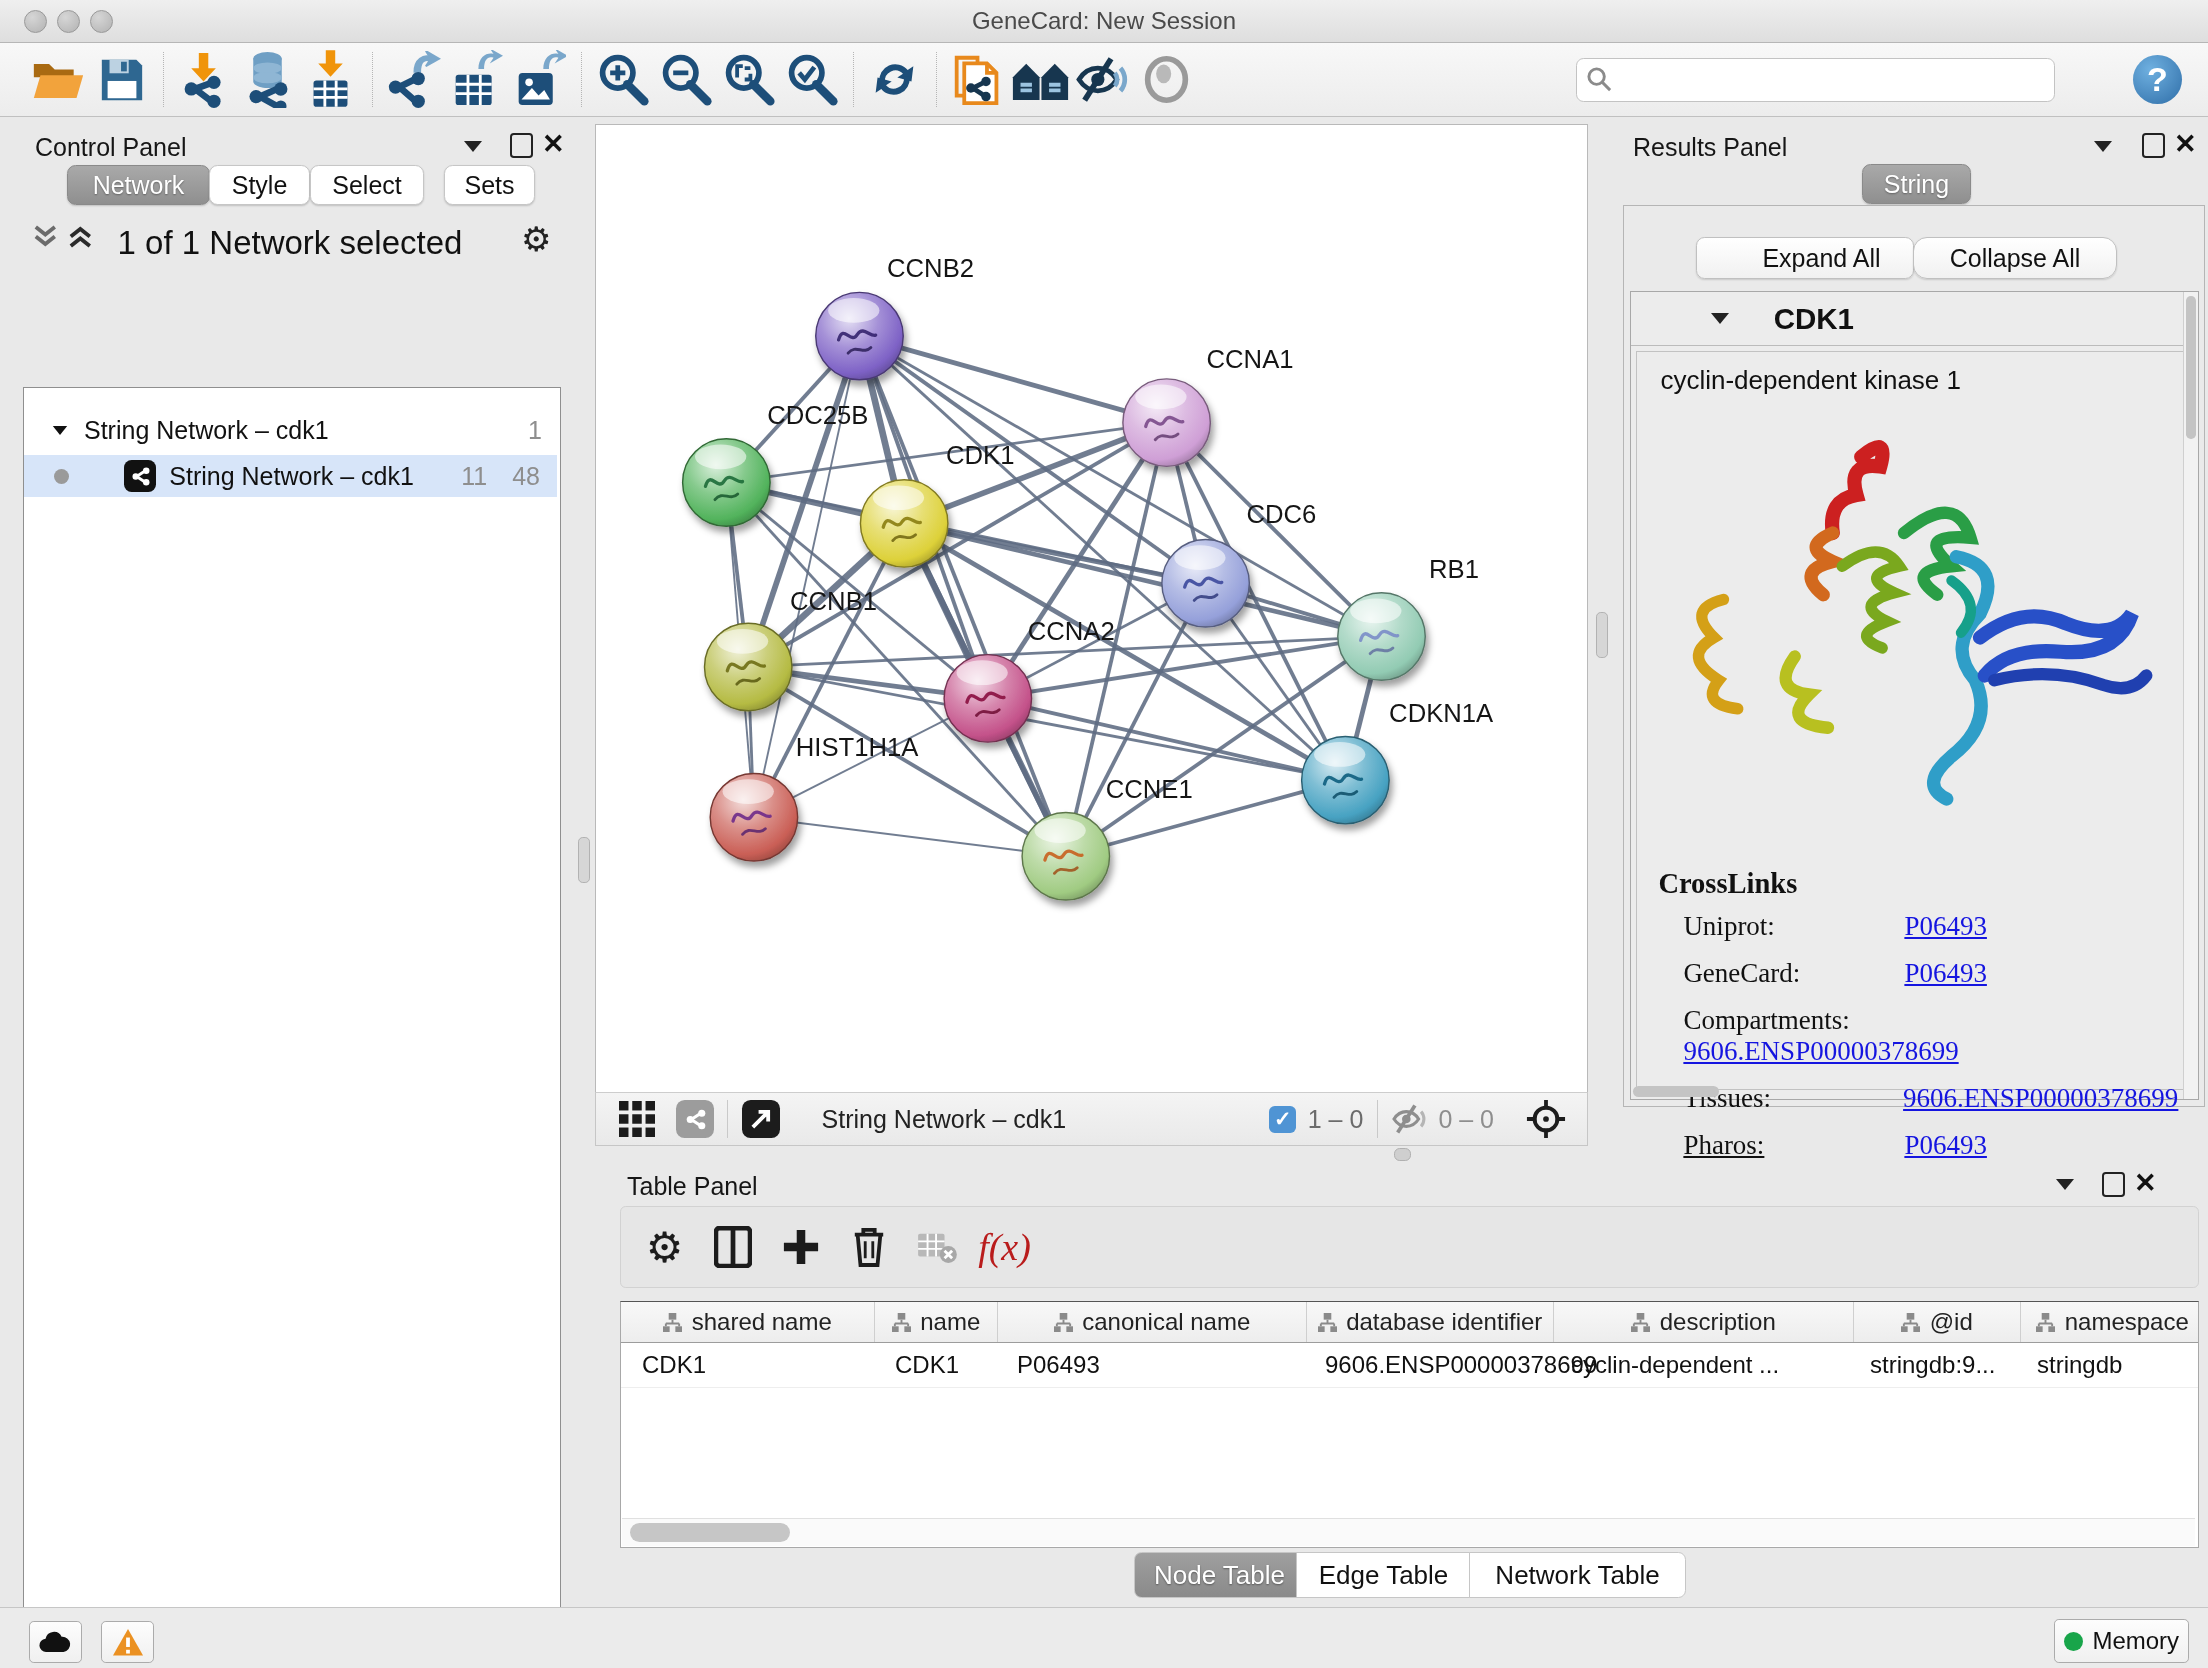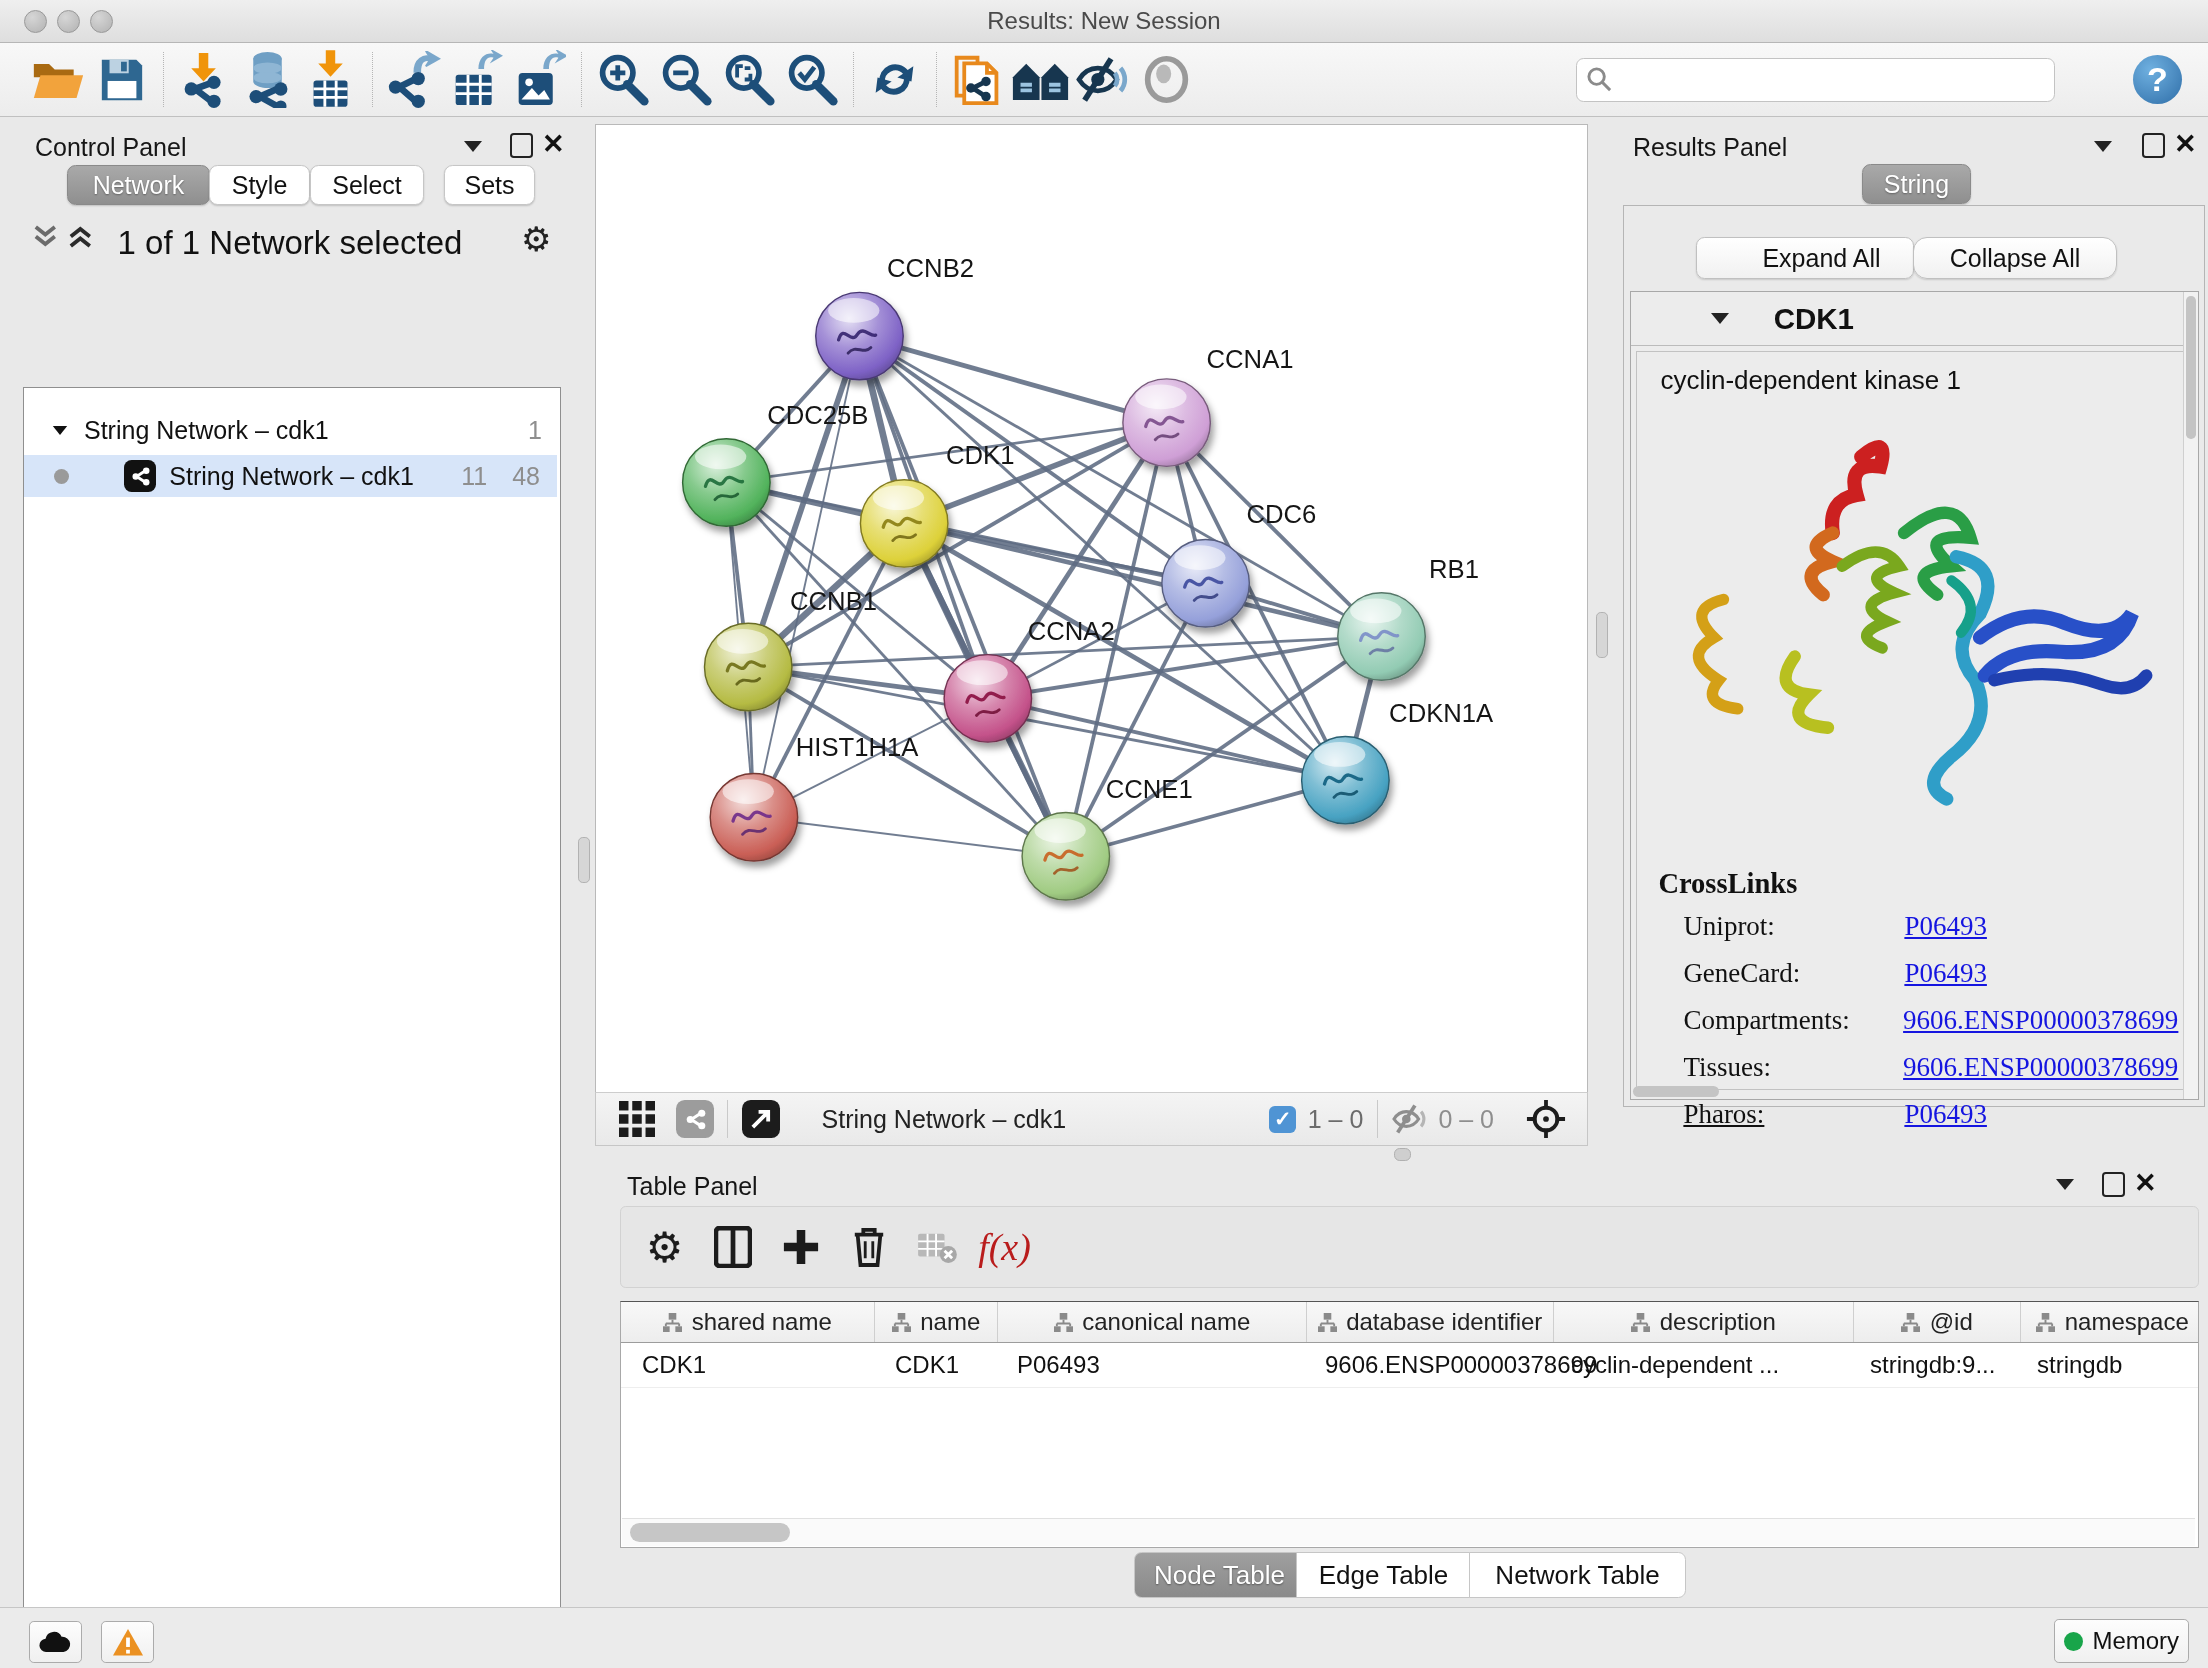--- a/index.html
+++ b/index.html
@@ -66,21 +66,21 @@
 </style>
 </head>
 <body>
 
 <div class="app">
 
   <div class="abs titlebar">
     <div class="abs tlight" style="left:24px;top:9.5px;"></div>
     <div class="abs tlight" style="left:57px;top:9.5px;"></div>
     <div class="abs tlight" style="left:90px;top:9.5px;"></div>
-    <div class="abs wtitle" style="left:0;top:6.7px;width:2208px;text-align:center;">Results: New Session</div>
+    <div class="abs wtitle" style="left:0;top:6.7px;width:2208px;text-align:center;">GeneCard: New Session</div>
   </div>
 
   <div class="abs toolbar">
     <div class="tbtn" style="margin-left:27px;">
       <svg width="55" height="48" viewBox="0 0 58 50">
           <path d="M3 8 h16 l6 6 h20 v8 H3z" fill="#a96a12"></path>
           <path d="M3 44 L10 20 h45 L48 44z" fill="#f2a33c"></path>
         </svg>
     </div>
     <div class="tbtn">
@@ -593,21 +593,21 @@
         <div class="serif abs" style="left:21px;top:516px;font-size:28.5px;font-weight:bold;color:#111;">CrossLinks</div>
         <div id="crosslinks-rows" class="abs" style="left:46px;top:559px;width:495px;">
             <div style="display: flex; margin-bottom: 16px; font-size: 27px;">
               <span class="serif" style="width: 221px; color: rgb(17, 17, 17);">Uniprot:</span>
               <a class="xlink" href="#">P06493</a>
             </div>
             <div style="display: flex; margin-bottom: 16px; font-size: 27px;">
               <span class="serif" style="width: 221px; color: rgb(17, 17, 17);">GeneCard:</span>
               <a class="xlink" href="#">P06493</a>
             </div>
-            <div style="display: flex; margin-bottom: 16px; font-size: 27px;">
+            <div style="display: flex; margin-bottom: 16px; font-size: 27px; flex-direction: column;">
               <span class="serif" style="width: 221px; color: rgb(17, 17, 17);">Compartments:</span>
               <a class="xlink" href="#">9606.ENSP00000378699</a>
             </div>
             <div style="display: flex; margin-bottom: 16px; font-size: 27px;">
               <span class="serif" style="width: 221px; color: rgb(17, 17, 17);">Tissues:</span>
               <a class="xlink" href="#">9606.ENSP00000378699</a>
             </div>
             <div style="display: flex; margin-bottom: 16px; font-size: 27px;">
               <span class="serif" style="width: 221px; color: rgb(17, 17, 17); text-decoration: underline;">Pharos:</span>
               <a class="xlink" href="#">P06493</a>

